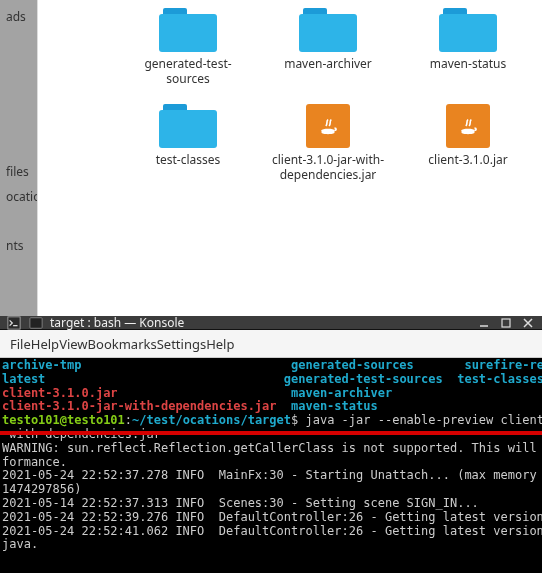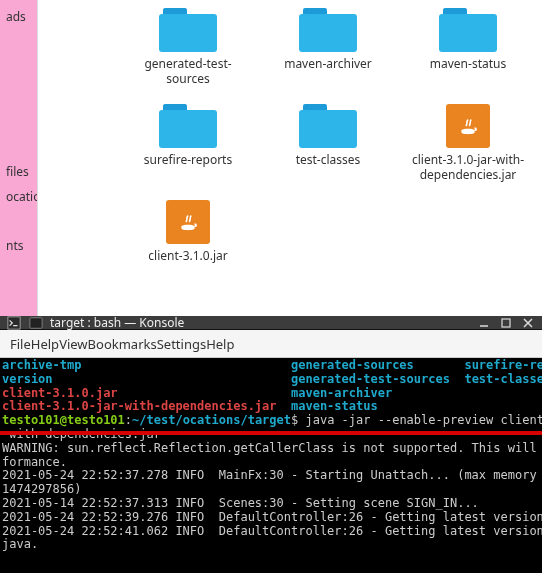--- a/index.html
+++ b/index.html
@@ -1,20 +1,20 @@
 <!DOCTYPE html>
 <html><head>
 <meta charset="utf-8">
 <style>
 * { margin: 0; padding: 0; box-sizing: border-box; }
 body { font-family: "Noto Sans", "DejaVu Sans", sans-serif; font-size: 12px; color: #333; background: #fff; width: 542px; height: 573px; overflow: hidden; position: relative; }
 
 
 .fm-area { position: absolute; top: 0; left: 0; right: 0; height: 316px; background: #fff; display: flex; }
-.fm-sidebar { width: 38px; height: 100%; background: #f9a8d4; border-right: 1px solid #dcdcdc; padding-top: 4px; padding-left: 4px; }
+.fm-sidebar { width: 38px; height: 100%; background: #a3a3a3; border-right: 1px solid #dcdcdc; padding-top: 4px; padding-left: 4px; }
 .fm-sidebar-item { font-size: 12px; color: #333; padding: 4px 0 4px 2px; white-space: nowrap; overflow: hidden; text-align: left; }
 .fm-main { flex: 1; background: #fff; padding-top: 8px; }
 .fm-icons { display: flex; flex-wrap: wrap; gap: 0; padding-left: 80px; }
 .fm-item { width: 140px; display: flex; flex-direction: column; align-items: center; margin-bottom: 18px; }
 .fm-item-label { font-size: 12px; color: #333; text-align: center; margin-top: 4px; line-height: 1.25; max-width: 130px; word-wrap: break-word; }
 
 .folder-icon { width: 58px; height: 44px; position: relative; }
 .folder-icon::before { content: ""; position: absolute; top: 0; left: 4px; width: 24px; height: 8px; background: #1c9bd8; border-radius: 2px 2px 0 0; }
 .folder-icon::after { content: ""; position: absolute; top: 6px; left: 0; right: 0; bottom: 0; background: #2db4e8; border-radius: 3px; }
 
@@ -62,24 +62,20 @@
       </div>
       <div class="fm-item">
         <div class="folder-icon"></div>
         <div class="fm-item-label">maven-archiver</div>
       </div>
       <div class="fm-item">
         <div class="folder-icon"></div>
         <div class="fm-item-label">maven-status</div>
       </div>
 
-      <div class="fm-item">
-        <div class="folder-icon"></div>
-        <div class="fm-item-label">surefire-reports</div>
-      </div>
       <div class="fm-item">
         <div class="folder-icon"></div>
         <div class="fm-item-label">test-classes</div>
       </div>
       <div class="fm-item">
         <div class="jar-icon">
           <svg viewBox="0 0 24 24" fill="none" stroke="#fff" stroke-width="1.5">
               <path d="M6 18 C6 20 18 20 18 18 L18 16 C18 14 6 14 6 16 Z" fill="#fff" stroke="none"></path>
               <path d="M18 16 C20 16 20 14 18 14"></path>
               <path d="M10 12 C12 10 10 8 12 6"></path>
@@ -139,21 +135,21 @@
   </div>
   <div class="term-menubar">
     <div class="term-menu-item">File</div>
     <div class="term-menu-item">Help</div>
     <div class="term-menu-item">View</div>
     <div class="term-menu-item">Bookmarks</div>
     <div class="term-menu-item">Settings</div>
     <div class="term-menu-item">Help</div>
   </div>
   <div class="term-body"><span class="cyan bold">archive-tmp</span>                             <span class="cyan bold">generated-sources</span>       <span class="cyan bold">surefire-rep</span>
-<span class="cyan bold">version</span>                                 <span class="cyan bold">generated-test-sources</span>  <span class="cyan bold">test-classes</span>
+<span class="cyan bold">latest</span>                                 <span class="cyan bold">generated-test-sources</span>  <span class="cyan bold">test-classes</span>
 <span class="red bold">client-3.1.0.jar</span>                        <span class="cyan bold">maven-archiver</span>
 <span class="red bold">client-3.1.0-jar-with-dependencies.jar</span>  <span class="cyan bold">maven-status</span>
 <span class="green bold">testo101@testo101</span><span class="white">:</span><span class="cyan bold">~/test/ocations/target</span><span class="white">$ </span><span class="white">java -jar --enable-preview client-</span>
 <span class="white">-with-dependencies.jar</span>
 <span class="white">WARNING: sun.reflect.Reflection.getCallerClass is not supported. This will i</span>
 <span class="white">formance.</span>
 <span class="white">2021-05-24 22:52:37.278 INFO  MainFx:30 - Starting Unattach... (max memory i</span>
 <span class="white">1474297856)</span>
 <span class="white">2021-05-14 22:52:37.313 INFO  Scenes:30 - Setting scene SIGN_IN...</span>
 <span class="white">2021-05-24 22:52:39.276 INFO  DefaultController:26 - Getting latest version.</span>

